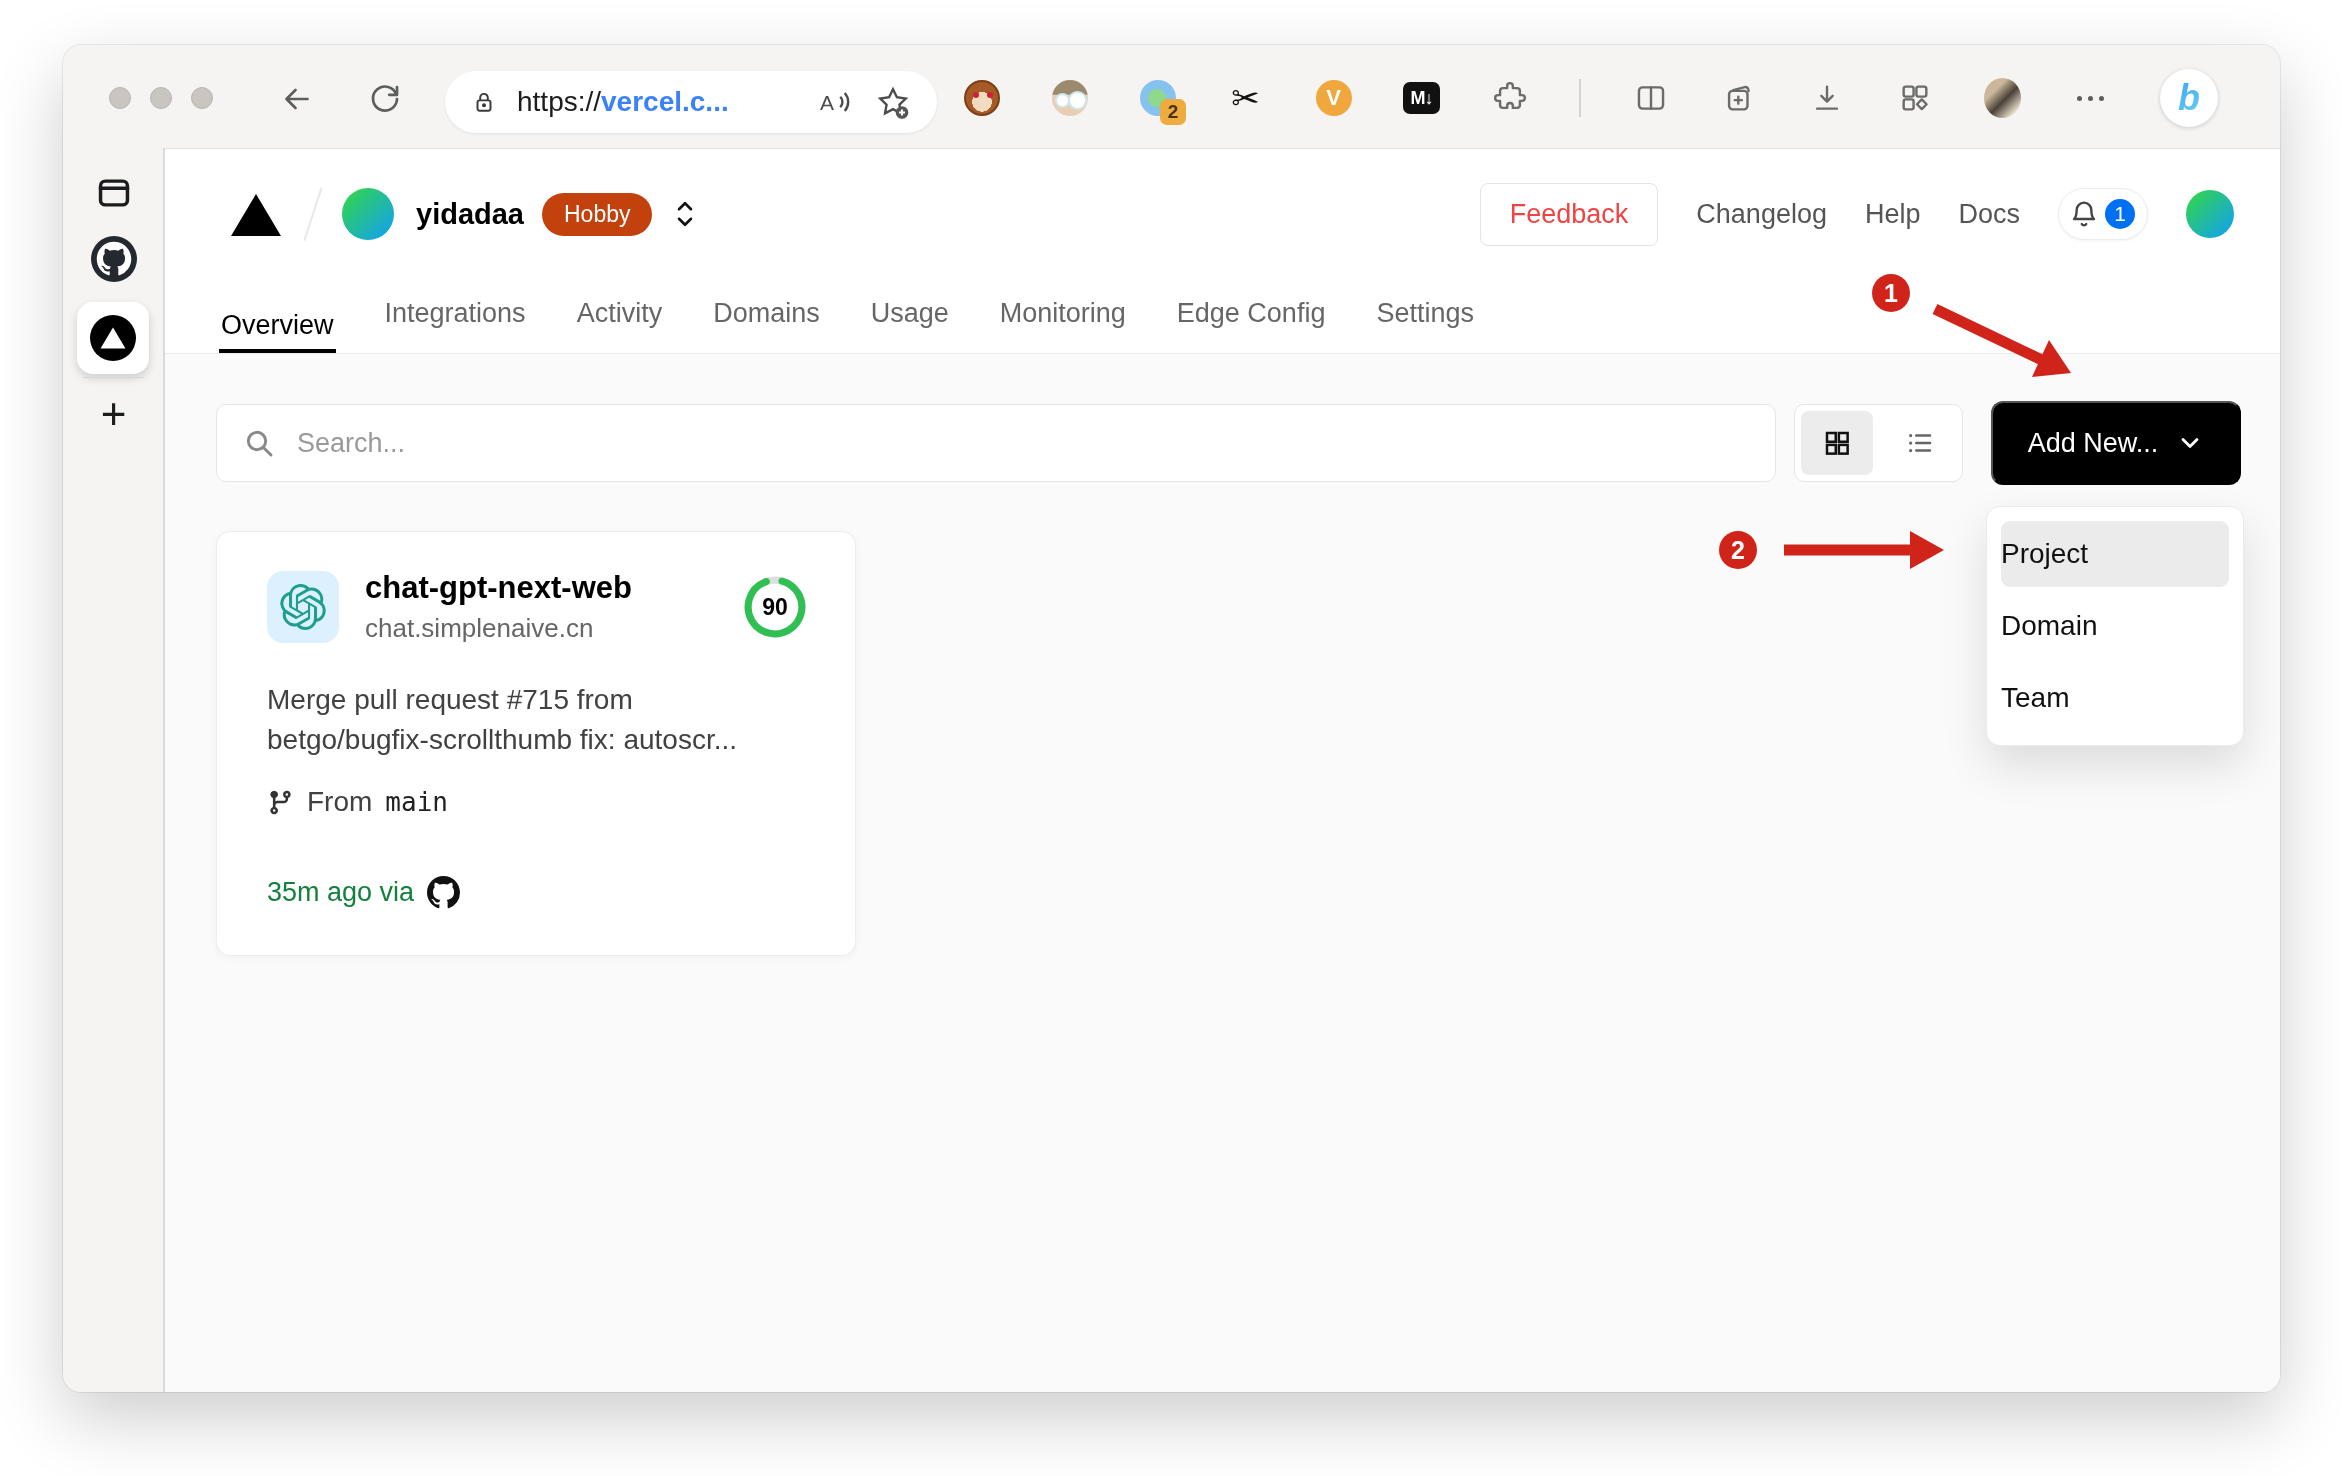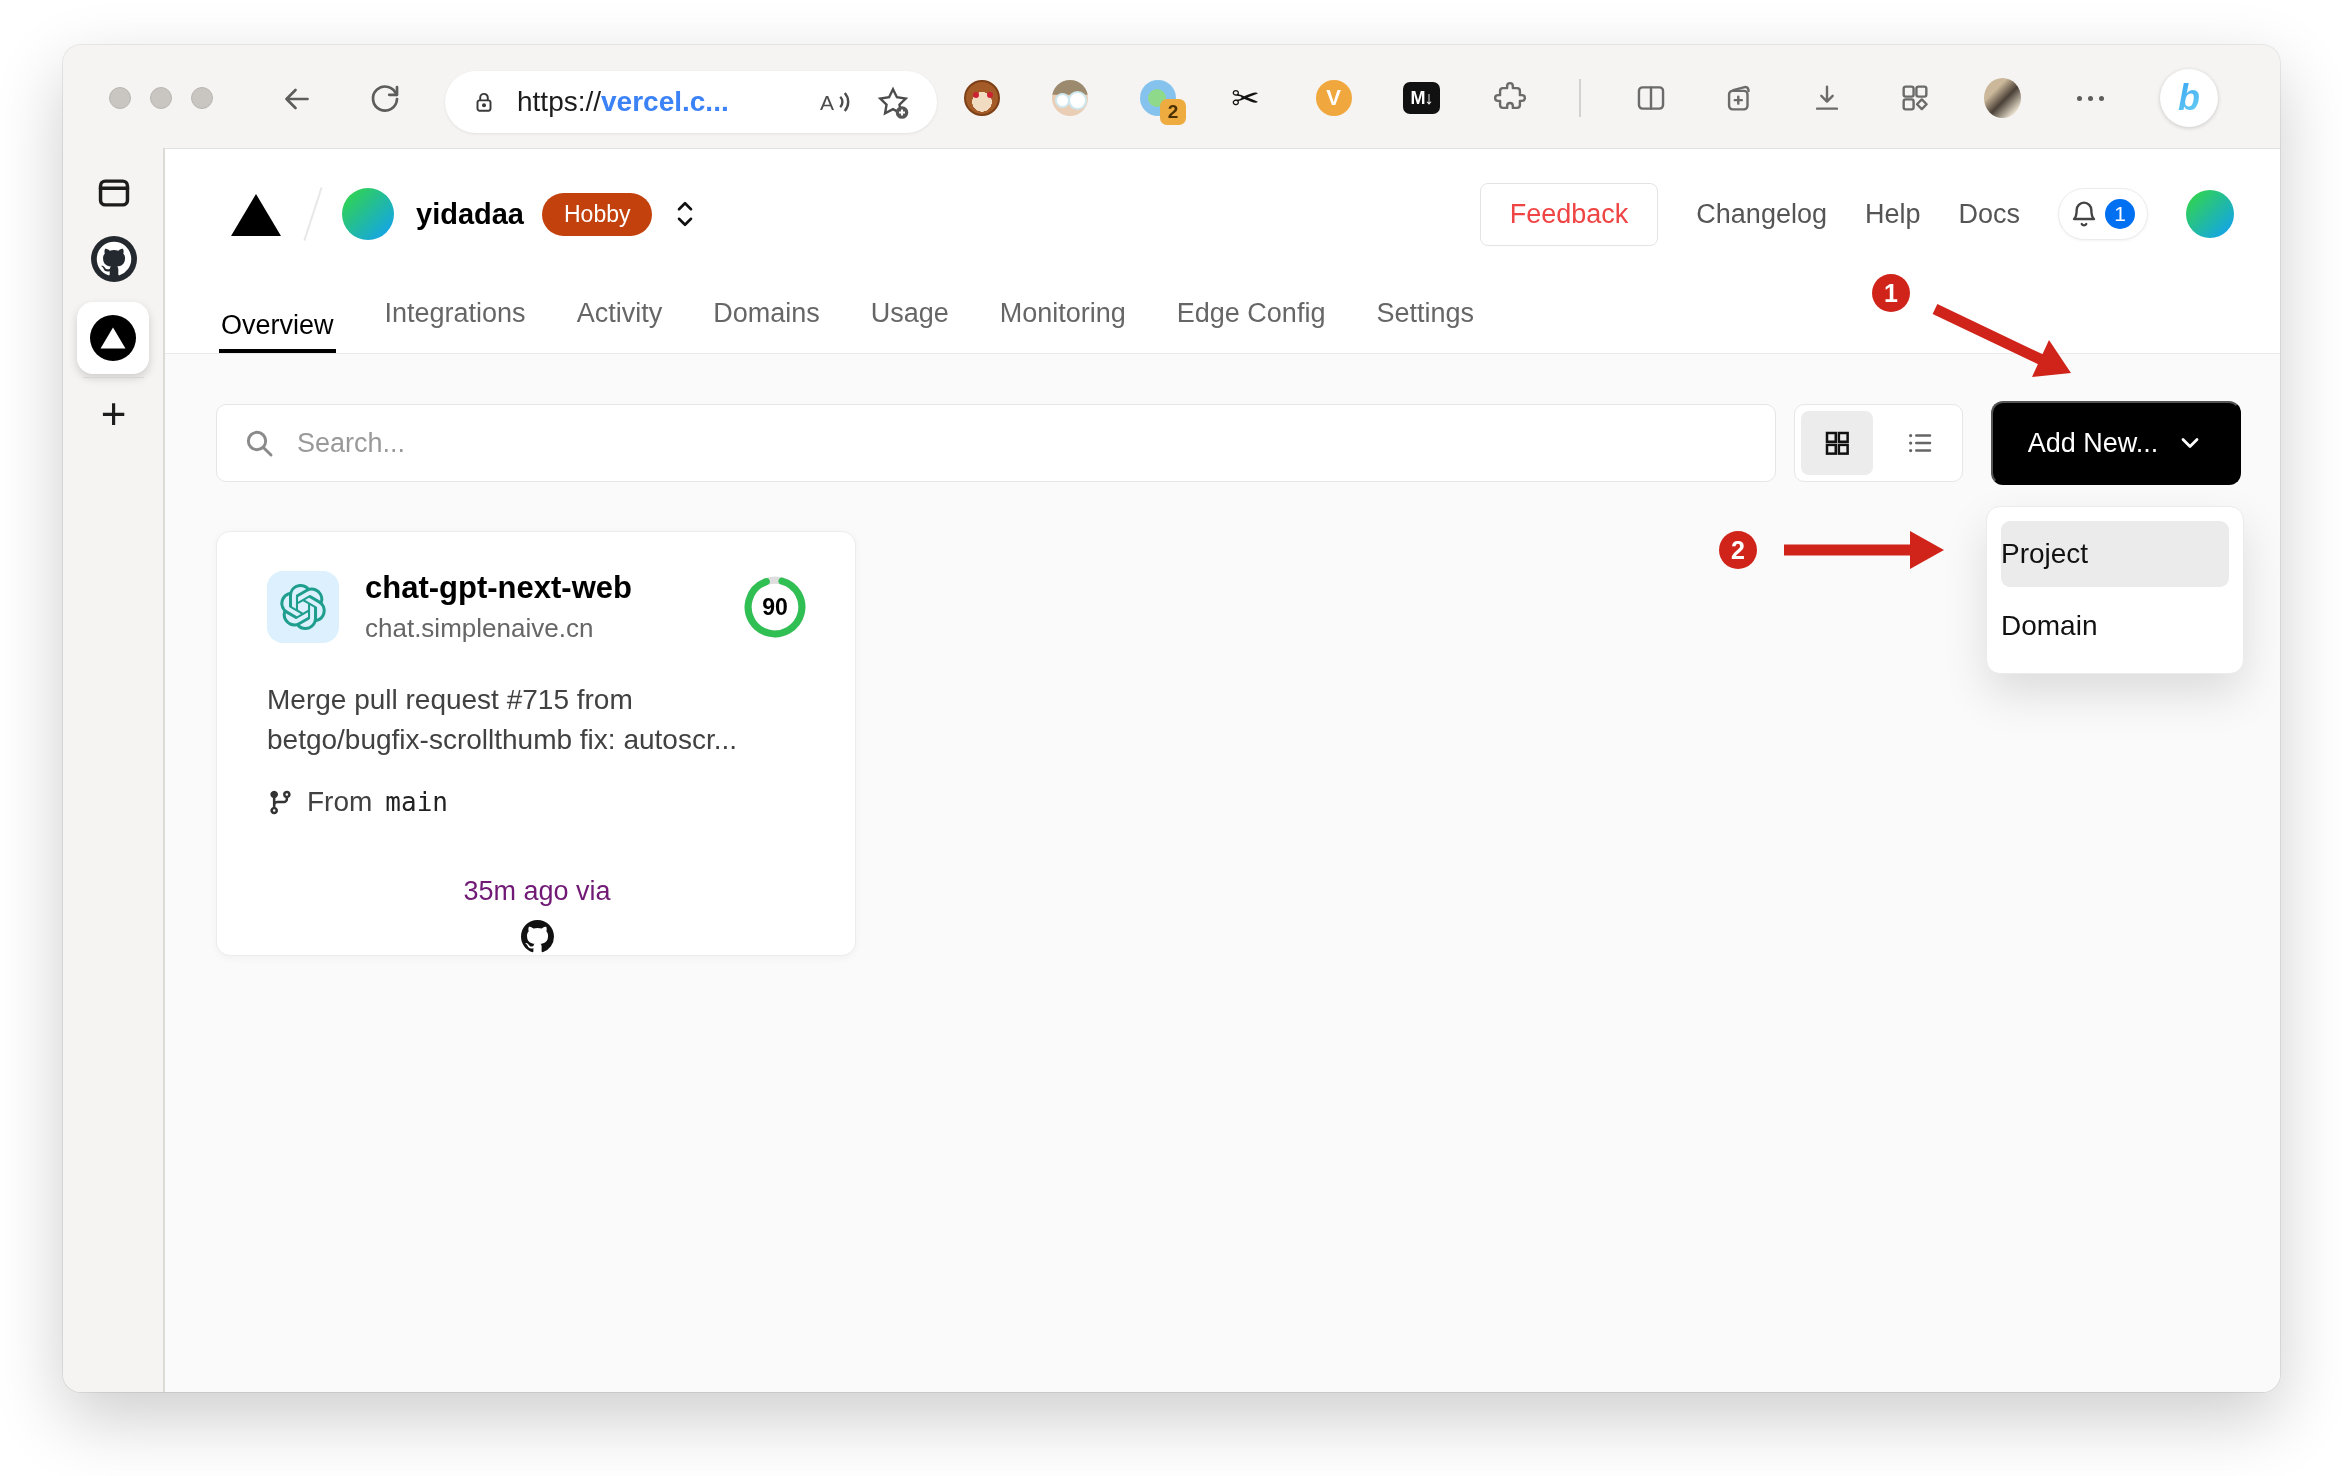--- a/index.html
+++ b/index.html
@@ -100,21 +100,21 @@
   .proj-meta { margin-left:26px; }
   .proj-name { font-size:31px; font-weight:600; color:#000; }
   .proj-domain { font-size:26px; color:#666; margin-top:7px; }
   .ring-wrap { margin-left:auto; position:relative; width:64px; height:64px; }
   .ring-wrap svg { width:64px; height:64px; }
   .ring-score { position:absolute; inset:0; display:flex; align-items:center; justify-content:center; font-size:23px; font-weight:600; color:#000; }
   .card-desc { margin-top:36px; font-size:28px; color:#414141; line-height:40px; }
   .branch-row { margin-top:26px; display:flex; align-items:center; gap:13px; font-size:28px; color:#414141; }
   .branch-row svg { width:27px; height:27px; fill:#333; }
   .branch-name { font-family:"DejaVu Sans Mono", monospace; font-size:26px; color:#222; }
-  .card-foot { margin-top:58px; display:flex; align-items:center; gap:13px; font-size:27px; color:#701a75;flex-direction:column; }
+  .card-foot { margin-top:58px; display:flex; align-items:center; gap:13px; font-size:27px; color:#15803d; }
   .card-foot svg { width:33px; height:33px; fill:#111; }
 
   
   .dropdown { position:absolute; left:1821px; top:152px; width:258px; background:#fff; border:1px solid #ebebeb; border-radius:14px;
      box-shadow:0 20px 45px rgba(0,0,0,.12); padding:14px; z-index:30; }
   .dd-item { height:66px; border-radius:9px; display:flex; align-items:center; font-size:28px; color:#111; margin-bottom:6px; }
   .dd-item:last-child { margin-bottom:0; }
   .dd-item.hl { background:#ebebeb; }
   .anno-badge { position:absolute; width:38px; height:38px; border-radius:50%; background:#d0241b; color:#fff;
      font-size:25px; font-weight:700; display:flex; align-items:center; justify-content:center; z-index:41; }
@@ -372,20 +372,21 @@
             <span>35m ago via</span>
             <svg viewBox="0 0 24 24">
                 <path d="M12 0C5.37 0 0 5.37 0 12c0 5.31 3.435 9.795 8.205 11.385.6.105.825-.255.825-.57 0-.285-.015-1.23-.015-2.235-3.015.555-3.795-.735-4.035-1.41-.135-.345-.72-1.41-1.23-1.695-.42-.225-1.02-.78-.015-.795.945-.015 1.62.87 1.845 1.23 1.08 1.815 2.805 1.305 3.495.99.105-.78.42-1.305.765-1.605-2.67-.3-5.46-1.335-5.46-5.925 0-1.305.465-2.385 1.23-3.225-.12-.3-.54-1.53.12-3.18 0 0 1.005-.315 3.3 1.23.96-.27 1.98-.405 3-.405s2.04.135 3 .405c2.295-1.56 3.3-1.23 3.3-1.23.66 1.65.24 2.88.12 3.18.765.84 1.23 1.905 1.23 3.225 0 4.605-2.805 5.625-5.475 5.925.435.375.81 1.095.81 2.22 0 1.605-.015 2.895-.015 3.3 0 .315.225.69.825.57A12.02 12.02 0 0 0 24 12c0-6.63-5.37-12-12-12z"></path>
               </svg>
           </div>
         </div>
 
         <div class="dropdown">
           <div class="dd-item hl">Project</div>
           <div class="dd-item">Domain</div>
+          <div class="dd-item">Team</div>
         </div>
       </div>
 
       <span class="anno-badge" style="left:1707px; top:125px">1</span>
       <span class="anno-badge" style="left:1554px; top:382px">2</span>
       <svg class="anno-svg">
         <line x1="1770" y1="160" x2="1879" y2="212" stroke="#d0241b" stroke-width="11"></line>
         <polygon points="1906,224 1867,228 1884,191" fill="#d0241b"></polygon>
         <line x1="1619" y1="401" x2="1750" y2="401" stroke="#d0241b" stroke-width="11"></line>
         <polygon points="1779,401 1745,382 1745,420" fill="#d0241b"></polygon>

